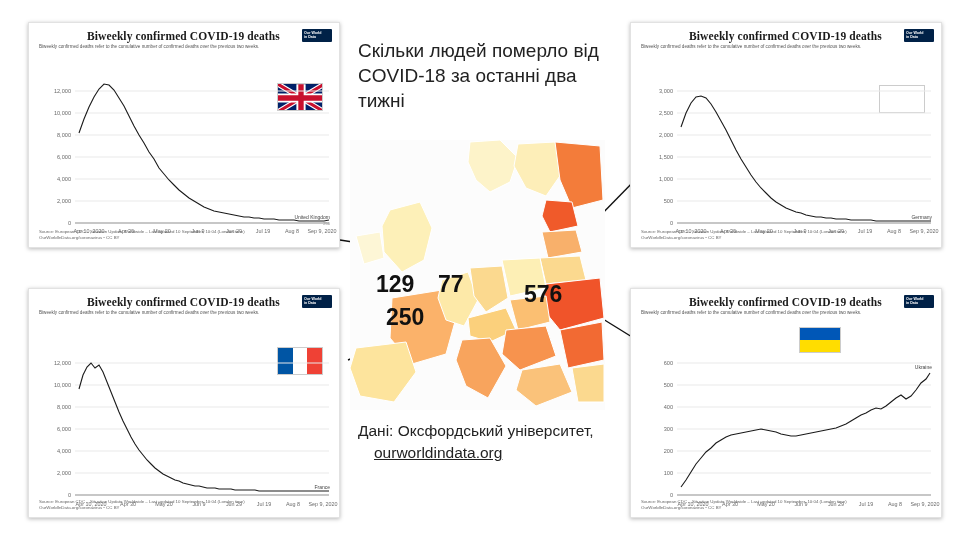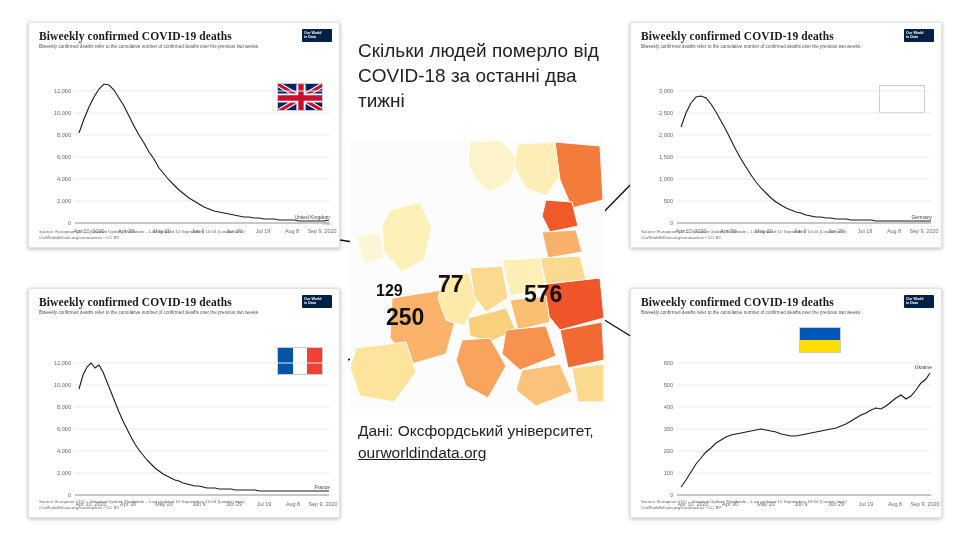--- a/index.html
+++ b/index.html
@@ -8,21 +8,21 @@
     font-family:"Liberation Sans", sans-serif;position:relative;
   }
   .panel{
     position:absolute;background:#fff;border:1px solid #e2e2e2;
     box-shadow:0 1px 4px rgba(0,0,0,.28);
     box-sizing:border-box;
   }
   .p-title{
     font-family:"Liberation Serif", serif;
     font-size:11.5px;color:#1a1a1a;font-weight:700;
-    padding:7px 10px 0 10px;letter-spacing:.1px;
+    padding:7px 10px 0 10px;letter-spacing:.1px;margin-left:48px;
   }
   .p-sub{
     font-size:4.6px;color:#555;padding:2px 0 0 10px;line-height:1.35;
   }
   .owid-badge{
     position:absolute;top:6px;right:7px;width:30px;height:13px;
     background:#002147;color:#fff;font-size:3.6px;line-height:1.35;
     padding:1.5px 2px;box-sizing:border-box;border-radius:1px;
     text-align:left;font-weight:700;
   }
@@ -36,21 +36,21 @@
   .flag-fr span{display:block;width:33.34%;height:100%;float:left;}
   .flag-ua span{display:block;height:50%;}
   
   .center-title{
     position:absolute;font-size:19px;color:#222;line-height:1.32;
     font-family:"Liberation Sans", sans-serif;
   }
   .center-credit{
     position:absolute;font-size:15.5px;color:#222;line-height:1.45;
   }
-  .center-credit u{text-decoration:underline;}
+  .center-credit u{text-decoration:underline;margin-left:16px;}
   
   .map-box{position:absolute;background:#fbfbfb;}
   .map-num{
     position:absolute;font-weight:700;color:#111;
     font-family:"Liberation Sans", sans-serif;
   }
   .connector{position:absolute;left:0;top:0;pointer-events:none;}
 </style>
 </head>
 <body>
@@ -89,21 +89,21 @@
 
     <path d="M118 178 L156 168 L166 190 L140 202 L120 196 Z" fill="#fbd07c" stroke="#fff" stroke-width="1"></path>
     <path d="M160 160 L196 156 L200 182 L168 190 Z" fill="#fbbf72" stroke="#fff" stroke-width="1"></path>
 
     <path d="M112 200 L140 198 L156 226 L138 258 L116 246 L106 220 Z" fill="#f8a45d" stroke="#fff" stroke-width="1"></path>
     <path d="M156 190 L196 186 L206 216 L170 230 L152 214 Z" fill="#f7934e" stroke="#fff" stroke-width="1"></path>
     <path d="M172 230 L210 224 L222 252 L186 266 L166 250 Z" fill="#fac27a" stroke="#fff" stroke-width="1"></path>
     <path d="M210 190 L252 182 L254 220 L218 228 Z" fill="#f26a33" stroke="#fff" stroke-width="1"></path>
     <path d="M222 228 L254 224 L254 262 L228 262 Z" fill="#fbd98f" stroke="#fff" stroke-width="1"></path>
   </svg>
-  <div class="map-num" style="left:26px;top:142px;font-size:16px;">129</div>
+  <div class="map-num" style="left:26px;top:131px;font-size:23px;">129</div>
   <div class="map-num" style="left:88px;top:131px;font-size:23px;">77</div>
   <div class="map-num" style="left:174px;top:141px;font-size:23px;">576</div>
   <div class="map-num" style="left:36px;top:164px;font-size:23px;">250</div>
 </div>
 
 <div class="center-title" style="left:358px;top:38px;width:250px;">Скільки людей померло від COVID-18 за останні два тижні</div>
 <div class="center-credit" style="left:358px;top:420px;width:260px;">
   <span>Дані: Оксфордський університет,</span><br>
   <u>ourworldindata.org</u>
 </div>

